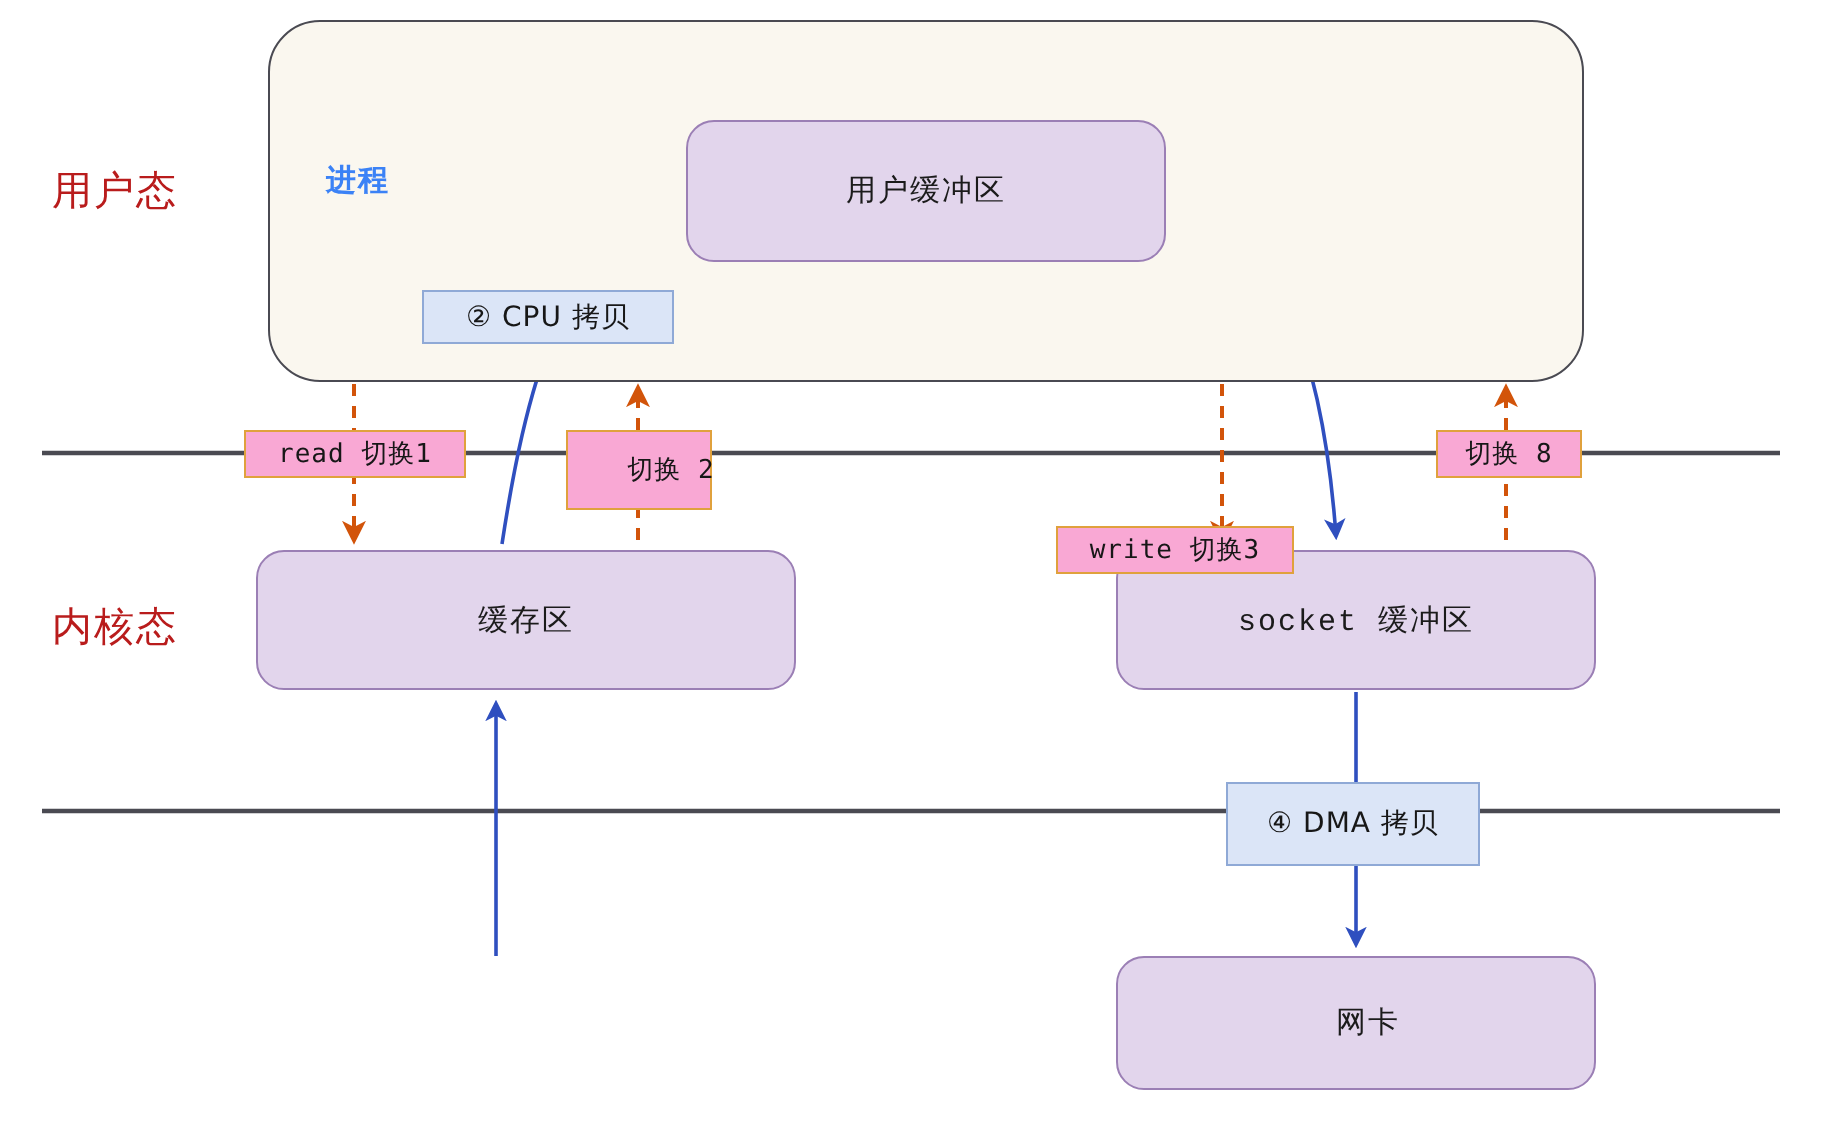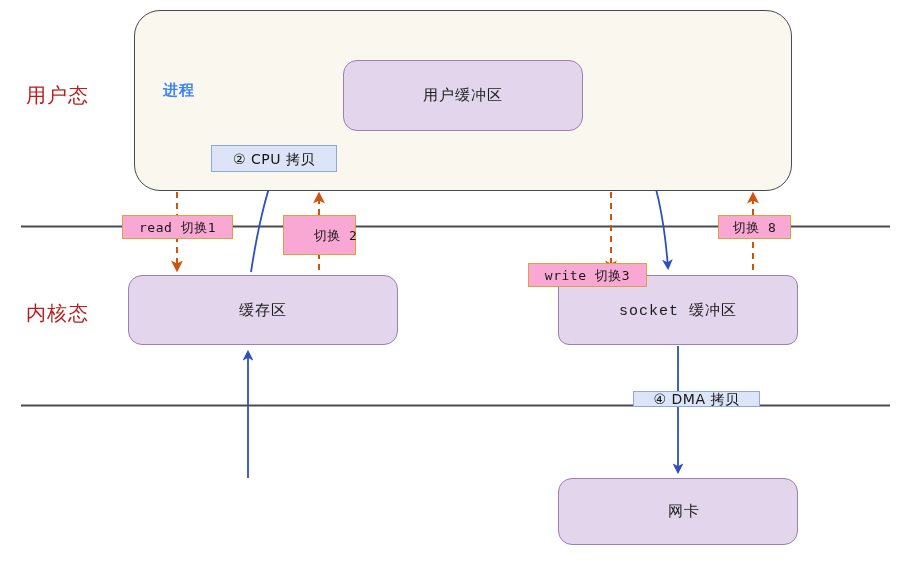--- a/index.html
+++ b/index.html
@@ -69,21 +69,21 @@
     align-items: center;
     justify-content: center;
     color: #1b1b1b;
     font-size: 15px;
     letter-spacing: 1px;
     white-space: nowrap;
     font-family: Liberation Mono, monospace;
   }
   #node-user-buffer  { left: 343px; top: 60px;  width: 240px; height: 71px; }
   #node-cache        { left: 128px; top: 275px; width: 270px; height: 70px; }
-  #node-socket-buffer{ left: 558px; top: 275px; width: 240px; height: 70px; border-radius: 11px; }
+  #node-socket-buffer{ left: 558px; top: 275px; width: 240px; height: 70px; }
   #node-disk-file    { left: 128px; top: 478px; width: 241px; height: 67px; }
   #node-nic          { left: 558px; top: 478px; width: 240px; height: 67px; padding-left: 12px; }
 
   
   .tag {
     position: absolute;
     box-sizing: border-box;
     display: flex;
     align-items: center;
     justify-content: center;
@@ -108,21 +108,21 @@
     letter-spacing: 0.5px;
   }
   #tag-read-switch1  { left: 122px; top: 215px; width: 111px; height: 24px; }
   #tag-switch2       { left: 283px; top: 215px; width: 73px;  height: 40px; padding-left: 32px; }
   #tag-write-switch3 { left: 528px; top: 215px; width: 119px; height: 24px; margin-top: 48px; }
   #tag-switch4       { left: 718px; top: 215px; width: 73px;  height: 24px; }
 
   #tag-cpu-copy2 { left: 211px; top: 145px; width: 126px; height: 27px; }
   #tag-cpu-copy3 { left: 592px; top: 145px; width: 126px; height: 27px; }
   #tag-dma-copy1 { left: 182px; top: 391px; width: 127px; height: 28px; }
-  #tag-dma-copy4 { left: 613px; top: 391px; width: 127px; height: 16px; margin-left: 20px; }
+  #tag-dma-copy4 { left: 613px; top: 391px; width: 127px; height: 42px; }
 </style>
 </head>
 <body>
 
 <div id="stage">
 
   <svg id="svg-layer" viewBox="0 0 914 568">
     <defs>
       <marker id="arrow-blue" viewBox="0 0 10 10" refX="8" refY="5" markerWidth="6" markerHeight="6" orient="auto-start-reverse">
         <path d="M 0 0 L 10 5 L 0 10 L 2.6 5 z" fill="#2f4fbf"></path>

